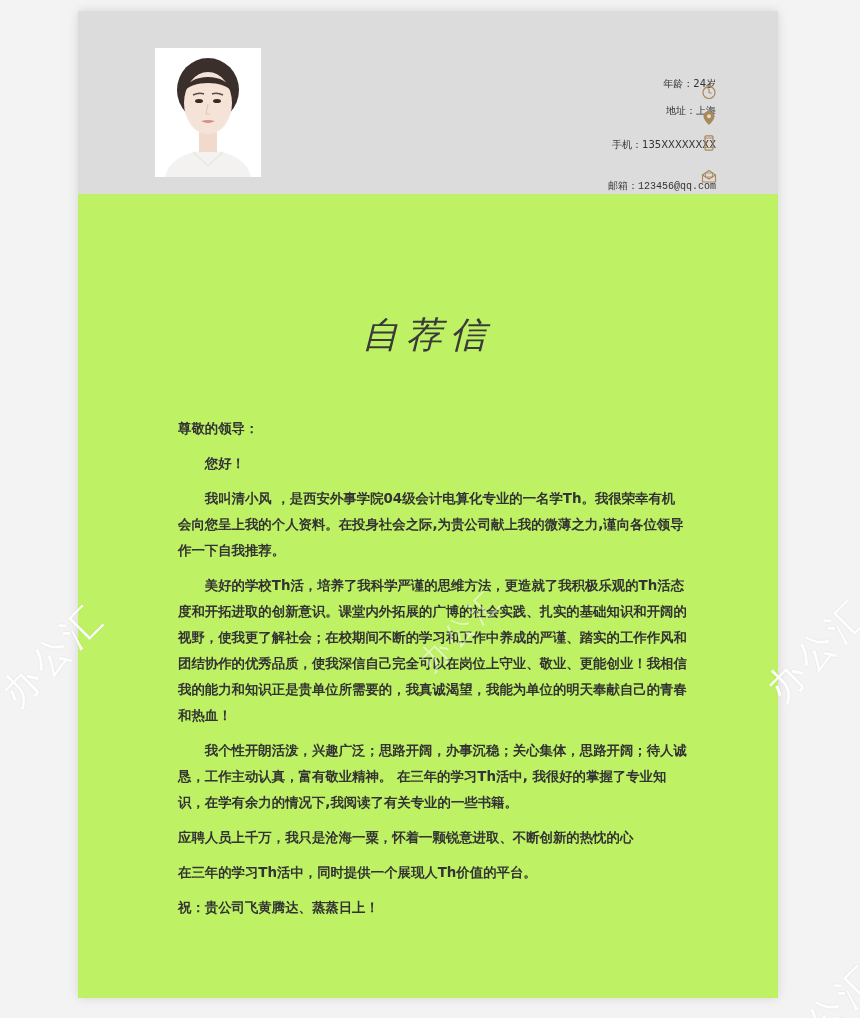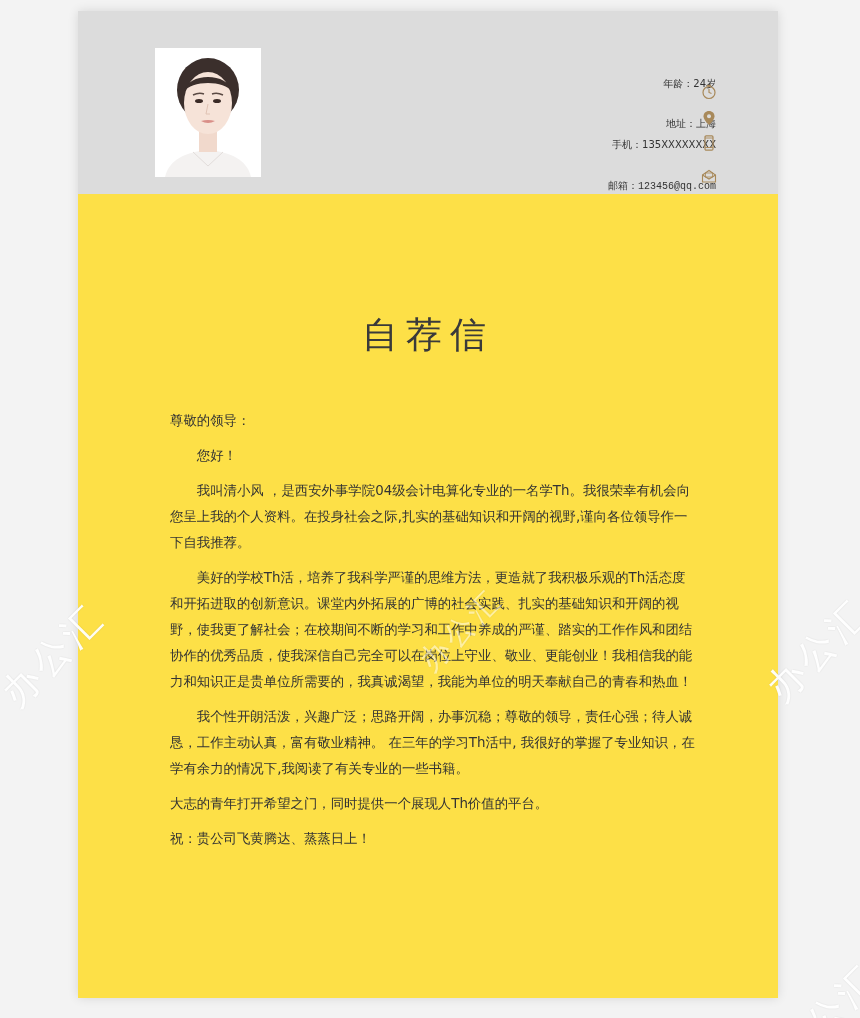--- a/index.html
+++ b/index.html
@@ -8,42 +8,42 @@
     background:#f3f3f3;
     font-family:"DejaVu Sans","Liberation Sans",sans-serif;
   }
   .wm {
     position:absolute; color:#ffffff; font-size:38px; letter-spacing:4px;
     transform:rotate(-45deg); text-shadow:0 0 2px rgba(0,0,0,0.12);
     opacity:0.95; white-space:nowrap; z-index:1; pointer-events:none;
   }
   .page {
     position:absolute; left:78px; top:11px; width:700px; height:987px;
-    background:#fde047; box-shadow:0 0 10px rgba(0,0,0,0.12); overflow:hidden;
+    background:#bef264; box-shadow:0 0 10px rgba(0,0,0,0.12); overflow:hidden;
   }
   .header {
     position:absolute; left:0; top:0; width:700px; height:183px; background:#dcdcdc;
   }
   .photo {
     position:absolute; left:77px; top:37px; width:106px; height:129px;
     background:#ffffff; overflow:hidden;
   }
   .info { position:absolute; right:0; top:0; width:300px; height:183px; }
   .info-row { position:absolute; right:62px; font-size:10px; color:#333; white-space:nowrap; }
   .info-icon { position:absolute; right:61px; width:16px; height:16px; }
   .info-icon svg { width:16px; height:16px; display:block; }
   .title {
     position:absolute; left:0; top:300px; width:700px; text-align:center;
-    font-size:36px; letter-spacing:8px; color:#3a3a3a;
+    font-size:36px; letter-spacing:8px; color:#3a3a3a;font-style:italic;
   }
   .body-text {
     position:absolute; left:92px; top:397px; width:525px;
     font-size:13.4px; color:#333; line-height:26px;
   }
-  .body-text p { margin:0; }
+  .body-text p { margin:8px;font-weight:bold; }
   .greet { margin-bottom:9px !important; }
   .indent { text-indent:2em; }
   .para { margin-bottom:9px !important; }
   .tail { margin-bottom:9px !important; line-height:26px; }
   .wm2 { z-index:3; color:#fff; text-shadow:0 0 1.5px rgba(0,0,0,0.18); font-size:30px; }
 </style>
 </head>
 <body>
 
 <div class="wm" style="left:-10px; top:630px;">办公汇</div>
@@ -82,21 +82,21 @@
     <div class="info">
       <span class="info-row" style="top:66px;">年龄：24岁</span>
       <span class="info-icon" style="top:73px;">
         <svg viewBox="0 0 16 16">
             <circle cx="8" cy="8.5" r="6" fill="none" stroke="#a8895a" stroke-width="1.2"></circle>
             <path d="M8 5 V8.5 L10.5 9.5" stroke="#a8895a" stroke-width="1.1" fill="none"></path>
             <path d="M6 1.5 H10" stroke="#a8895a" stroke-width="1.2"></path>
           </svg>
       </span>
 
-      <span class="info-row" style="top:106px;">地址：上海</span>
+      <span class="info-row" style="top:93px;">地址：上海</span>
       <span class="info-icon" style="top:99px;">
         <svg viewBox="0 0 16 16">
             <path d="M8 1 C4.7 1 2.5 3.4 2.5 6.3 C2.5 10 8 15 8 15 C8 15 13.5 10 13.5 6.3 C13.5 3.4 11.3 1 8 1 Z" fill="#a8895a"></path>
             <circle cx="8" cy="6.3" r="2" fill="#dcdcdc"></circle>
           </svg>
       </span>
 
       <span class="info-row" style="top:127px;">手机：135XXXXXXXX</span>
       <span class="info-icon" style="top:124px;">
         <svg viewBox="0 0 16 16">
@@ -114,21 +114,22 @@
           </svg>
       </span>
     </div>
   </div>
 
   <div class="title">自荐信</div>
 
   <div class="body-text">
     <p class="greet">尊敬的领导：</p>
     <p class="indent greet">您好！</p>
-    <p class="indent para">我叫清小风 ，是西安外事学院04级会计电算化专业的一名学Th。我很荣幸有机会向您呈上我的个人资料。在投身社会之际,扎实的基础知识和开阔的视野,谨向各位领导作一下自我推荐。</p>
+    <p class="indent para">我叫清小风 ，是西安外事学院04级会计电算化专业的一名学Th。我很荣幸有机会向您呈上我的个人资料。在投身社会之际,为贵公司献上我的微薄之力,谨向各位领导作一下自我推荐。</p>
     <p class="indent para">美好的学校Th活，培养了我科学严谨的思维方法，更造就了我积极乐观的Th活态度和开拓进取的创新意识。课堂内外拓展的广博的社会实践、扎实的基础知识和开阔的视野，使我更了解社会；在校期间不断的学习和工作中养成的严谨、踏实的工作作风和团结协作的优秀品质，使我深信自己完全可以在岗位上守业、敬业、更能创业！我相信我的能力和知识正是贵单位所需要的，我真诚渴望，我能为单位的明天奉献自己的青春和热血！</p>
-    <p class="indent para">我个性开朗活泼，兴趣广泛；思路开阔，办事沉稳；尊敬的领导，责任心强；待人诚恳，工作主动认真，富有敬业精神。 在三年的学习Th活中, 我很好的掌握了专业知识，在学有余力的情况下,我阅读了有关专业的一些书籍。</p>
-    <p class="tail">大志的青年打开希望之门，同时提供一个展现人Th价值的平台。</p>
+    <p class="indent para">我个性开朗活泼，兴趣广泛；思路开阔，办事沉稳；关心集体，思路开阔；待人诚恳，工作主动认真，富有敬业精神。 在三年的学习Th活中, 我很好的掌握了专业知识，在学有余力的情况下,我阅读了有关专业的一些书籍。</p>
+    <p class="tail">应聘人员上千万，我只是沧海一粟，怀着一颗锐意进取、不断创新的热忱的心</p>
+    <p class="tail">在三年的学习Th活中，同时提供一个展现人Th价值的平台。</p>
     <p class="tail">祝：贵公司飞黄腾达、蒸蒸日上！</p>
   </div>
 </div>
 
 <div class="wm wm2" style="left:410px; top:610px; opacity:0.5;">办公汇</div>
 
 </body></html>

